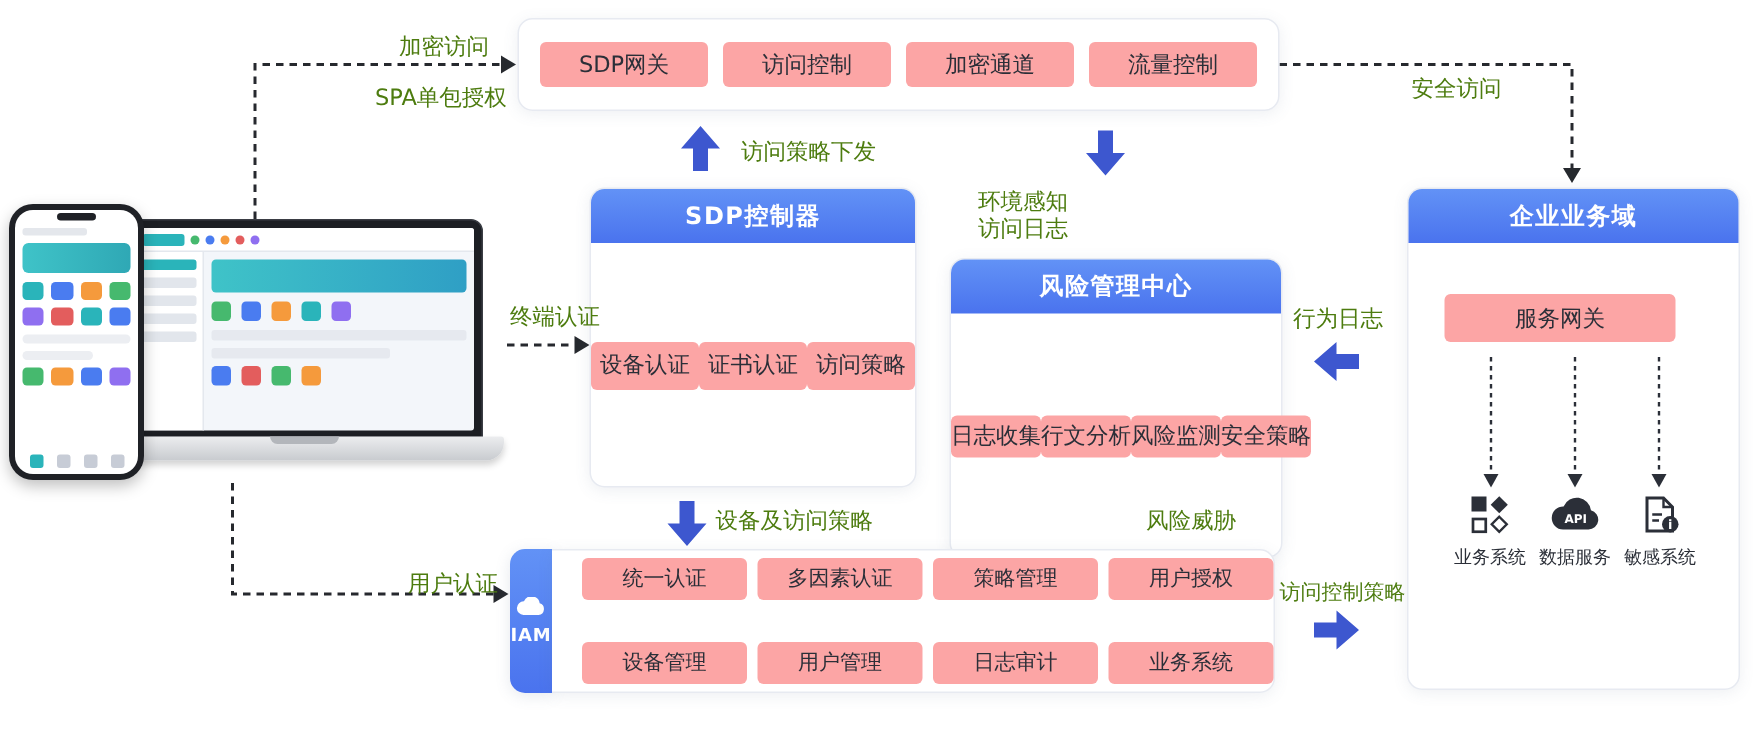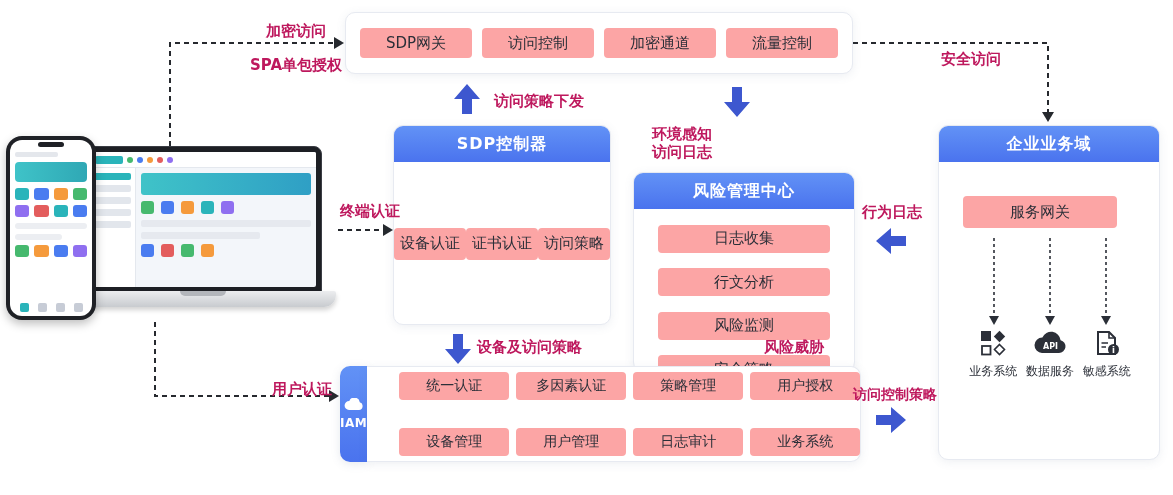--- a/index.html
+++ b/index.html
@@ -20,21 +20,21 @@
            display:flex; align-items:center; justify-content:center; gap:10px; }
   .top-panel .pill { width:112px; height:30px; }
 
   
   .sdp-panel { left:393px; top:125px; width:218px; height:200px; }
   .sdp-panel .panel-body { height:163px; display:flex; flex-direction:row; align-items:center; justify-content:space-evenly; }
   .sdp-panel .pill { width:172px; height:32px; }
 
   
   .risk-panel { left:633px; top:125px; width:222px; height:200px;margin-top:47px; }
-  .risk-panel .panel-body { height:190px; display:flex; flex-direction:column; align-items:center; justify-content:space-evenly; }
+  .risk-panel .panel-body { height:163px; display:flex; align-items:center; justify-content:space-evenly; }
   .risk-panel .pill { width:172px; height:28px; }
 
   
   .ent-panel { left:938px; top:125px; width:222px; height:335px; }
   .ent-gateway { position:absolute; left:24px; top:70px; width:154px; height:32px; }
   .ent-arrows { position:absolute; left:0; top:112px; }
   .ent-systems { position:absolute; left:26px; top:204px; width:170px; display:flex; justify-content:space-between; }
   .ent-sys { width:58px; display:flex; flex-direction:column; align-items:center; gap:7px; }
   .ent-sys .sys-label { font-size:12px; color:#2b2f38; white-space:nowrap; }
 
@@ -42,25 +42,25 @@
   .iam-panel { left:340px; top:366px; width:510px; height:96px; display:flex; border:none;
                background:transparent; box-shadow:none; }
   .iam-tab { width:40px; height:96px; border-radius:10px 0 0 10px;
              background:linear-gradient(180deg,#6292f6,#4a73ee);
              display:flex; flex-direction:column; align-items:center; justify-content:center; gap:5px;
              box-shadow:0 2px 10px rgba(90,105,140,.15); }
   .iam-tab .iam-tag { color:#fff; font-size:12px; font-weight:bold; letter-spacing:.5px; }
   .iam-body { flex:1; background:#fff; border:1px solid #e7eaf1; border-left:none;
               border-radius:0 10px 10px 0; box-shadow:0 2px 10px rgba(90,105,140,.10);
               display:grid; grid-template-columns:repeat(4,110px); gap:28px 7px;
-              padding:14px 0 14px 32px; align-content:center; }
+              padding:14px 0 14px 20px; align-content:center; }
   .iam-body .pill { width:110px; height:28px; font-size:14px; }
 
   
-  .flow-label { position:absolute; z-index:3; font-size:15px; font-weight:bold; color:#be185d; white-space:nowrap; }
+  .flow-label { position:absolute; z-index:3; font-size:15px; font-weight:normal; color:#4d7c0f; white-space:nowrap; }
   .flow-label.two-line { line-height:18px;margin-top:45px; }
 
   
   .connectors { position:absolute; left:0; top:0; z-index:1; }
 
   
   .phone { position:absolute; left:6px; top:136px; width:90px; height:184px; z-index:6;
            background:#1f2126; border-radius:16px; padding:4px; box-shadow:0 4px 10px rgba(0,0,0,.25); }
   .phone-screen { width:100%; height:100%; background:#fff; border-radius:12px; overflow:hidden; position:relative; padding:10px 5px 4px; }
   .phone-notch { position:absolute; left:50%; top:6px; width:26px; height:5px; margin-left:-13px;

